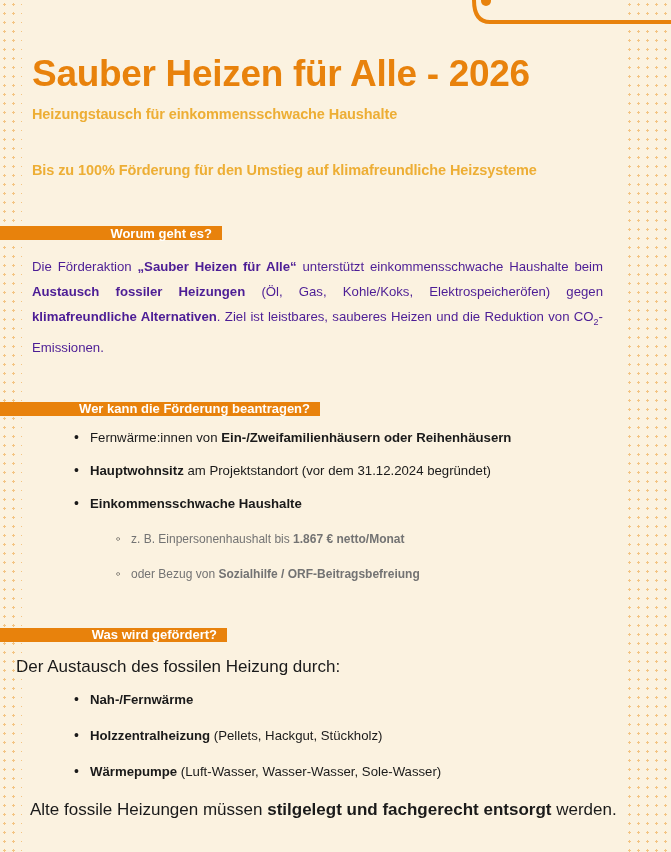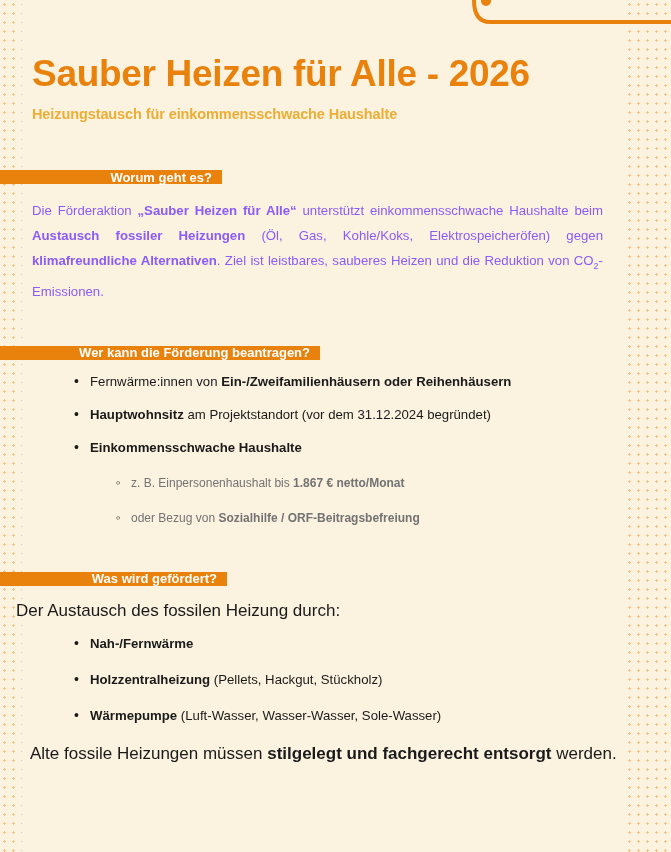--- a/index.html
+++ b/index.html
@@ -101,21 +101,21 @@
   .badge-3 { width: 227px; margin-top: 44px; }
 
   
   .body-block {
     padding: 0 68px 0 32px;
   }
   p.para {
     margin: 14px 0 0 0;
     font-size: 13.2px;
     line-height: 25px;
-    color: #8b5cf6;
+    color: #4c1d95;
     text-align: justify;
   }
   .lead {
     margin: 14px 0 0 0;
     font-size: 17px;
     line-height: 22px;
     color: #1a1a1a;
     padding-left: 16px;
   }
 
@@ -185,20 +185,21 @@
 <svg class="top-curve" viewBox="0 0 210 40" preserveAspectRatio="none">
   <path d="M 4 0 Q 4 22 20 22 L 210 22" fill="none" stroke="#E8820C" stroke-width="4" stroke-linecap="round"></path>
 </svg>
 <div class="top-dot"></div>
 
 <div class="page">
 
   <div class="header">
     <h1 class="title">Sauber Heizen für Alle - 2026</h1>
     <div class="subtitle">Heizungstausch für einkommensschwache Haushalte</div>
+    <div class="tagline">Bis zu 100% Förderung für den Umstieg auf klimafreundliche Heizsysteme</div>
   </div>
 
   <div class="badge badge-1">
     <span>Worum geht es?</span>
   </div>
   <div class="body-block">
     <p class="para"><span>Die Förderaktion </span><b>„Sauber Heizen für Alle“</b><span> unterstützt einkommensschwache Haushalte beim </span><b>Austausch fossiler Heizungen</b><span> (Öl, Gas, Kohle/Koks, Elektrospeicheröfen) gegen </span><b>klimafreundliche Alternativen</b><span>. Ziel ist leistbares, sauberes Heizen und die Reduktion von CO</span><sub>2</sub><span>-Emissionen.</span></p>
   </div>
 
   <div class="badge badge-2">

